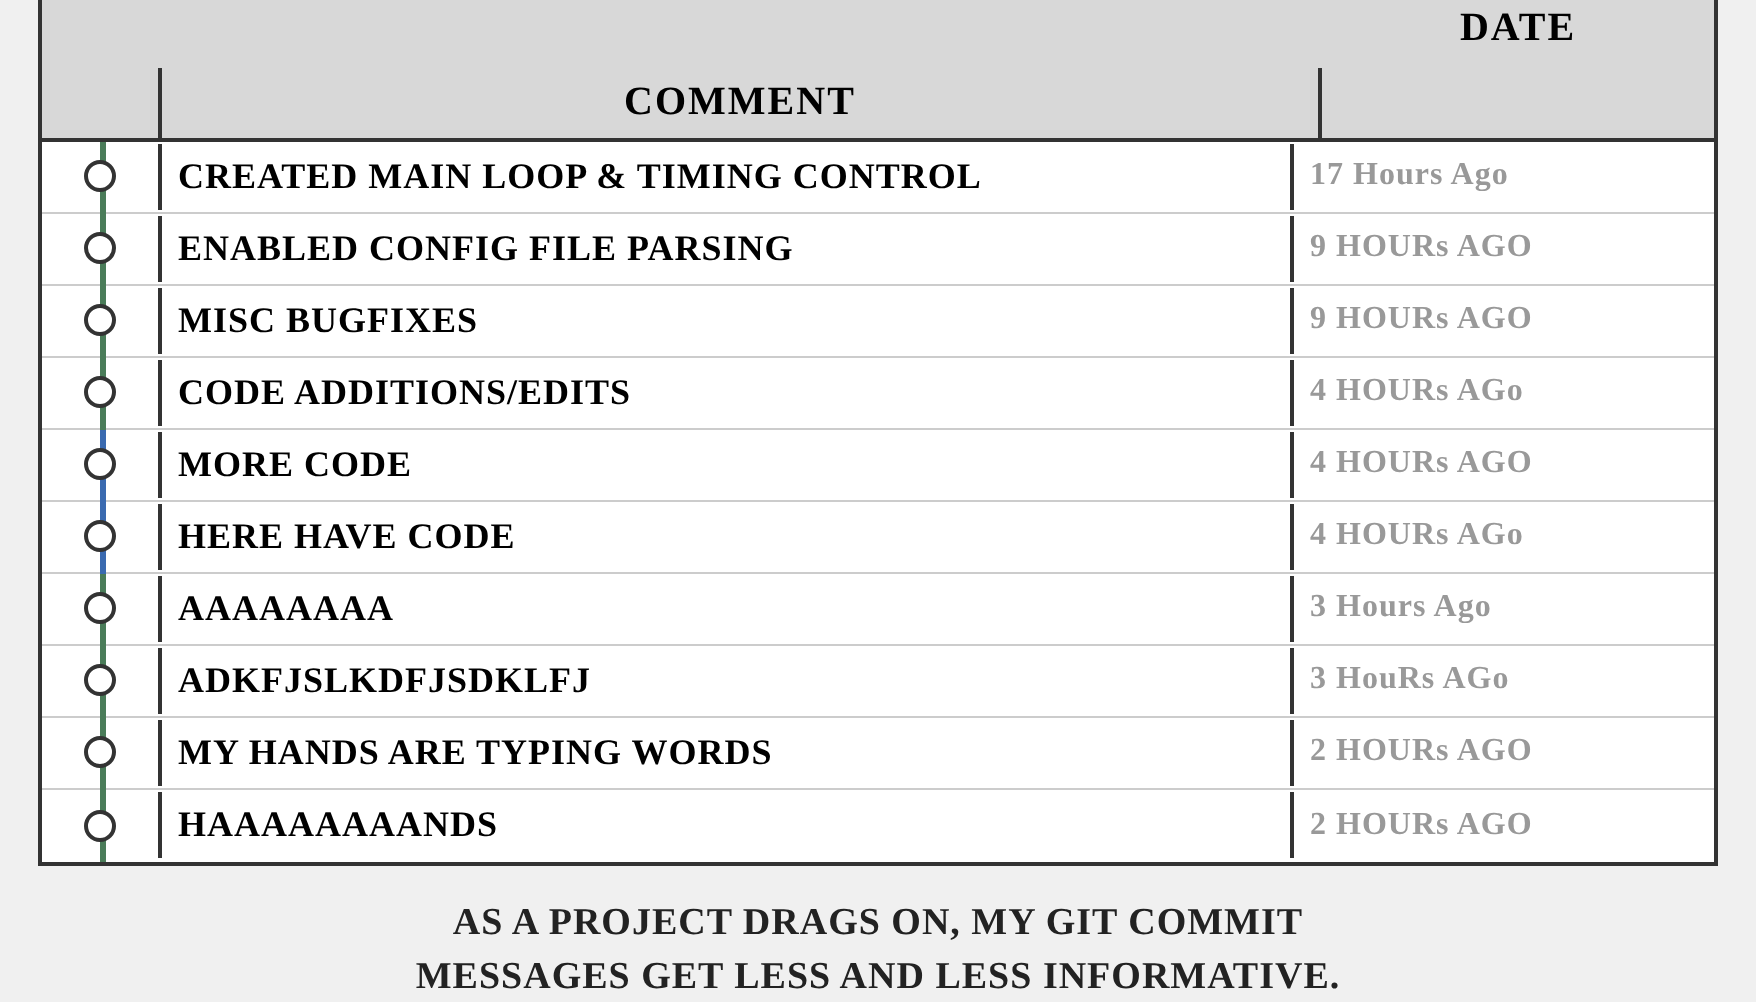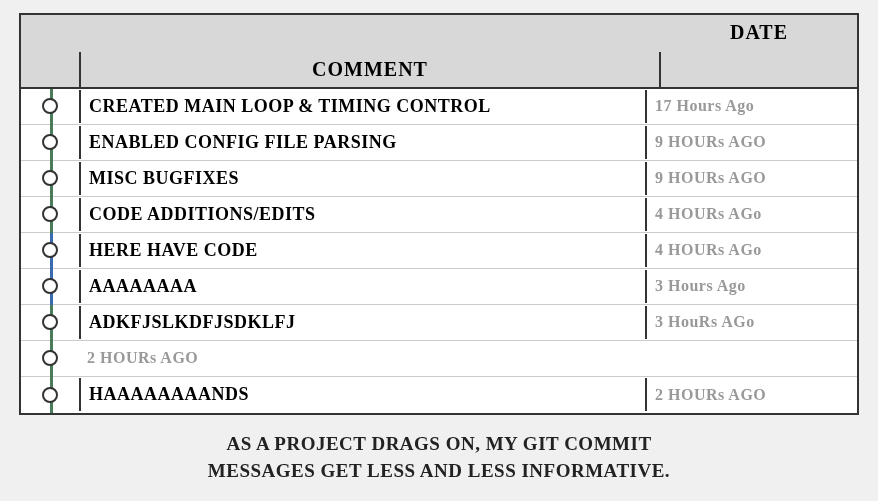--- a/index.html
+++ b/index.html
@@ -194,20 +194,27 @@
       </div>
 
       <div class="row">
         <div class="row-icon-cell">
           <div class="circle"></div>
         </div>
         <div class="row-comment">CODE ADDITIONS/EDITS</div>
         <div class="row-date">4 HOURs AGo</div>
       </div>
 
+      <div class="row">
+        <div class="row-icon-cell">
+          <div class="circle"></div>
+        </div>
+        <div class="row-comment">MORE CODE</div>
+        <div class="row-date">4 HOURs AGO</div>
+      </div>
 
       <div class="row">
         <div class="row-icon-cell">
           <div class="circle"></div>
         </div>
         <div class="row-comment">HERE HAVE CODE</div>
         <div class="row-date">4 HOURs AGo</div>
       </div>
 
       <div class="row">
@@ -223,20 +230,21 @@
           <div class="circle"></div>
         </div>
         <div class="row-comment">ADKFJSLKDFJSDKLFJ</div>
         <div class="row-date">3 HouRs AGo</div>
       </div>
 
       <div class="row">
         <div class="row-icon-cell">
           <div class="circle"></div>
         </div>
+        <div class="row-comment">MY HANDS ARE TYPING WORDS</div>
         <div class="row-date">2 HOURs AGO</div>
       </div>
 
       <div class="row">
         <div class="row-icon-cell">
           <div class="circle"></div>
         </div>
         <div class="row-comment">HAAAAAAAANDS</div>
         <div class="row-date">2 HOURs AGO</div>
       </div>

